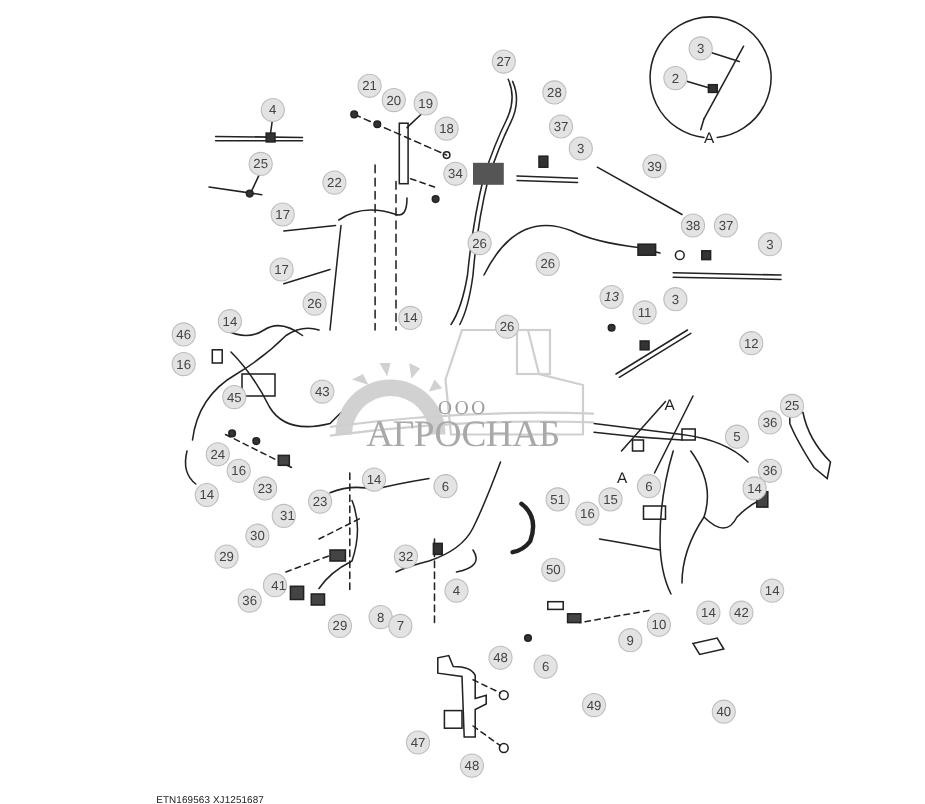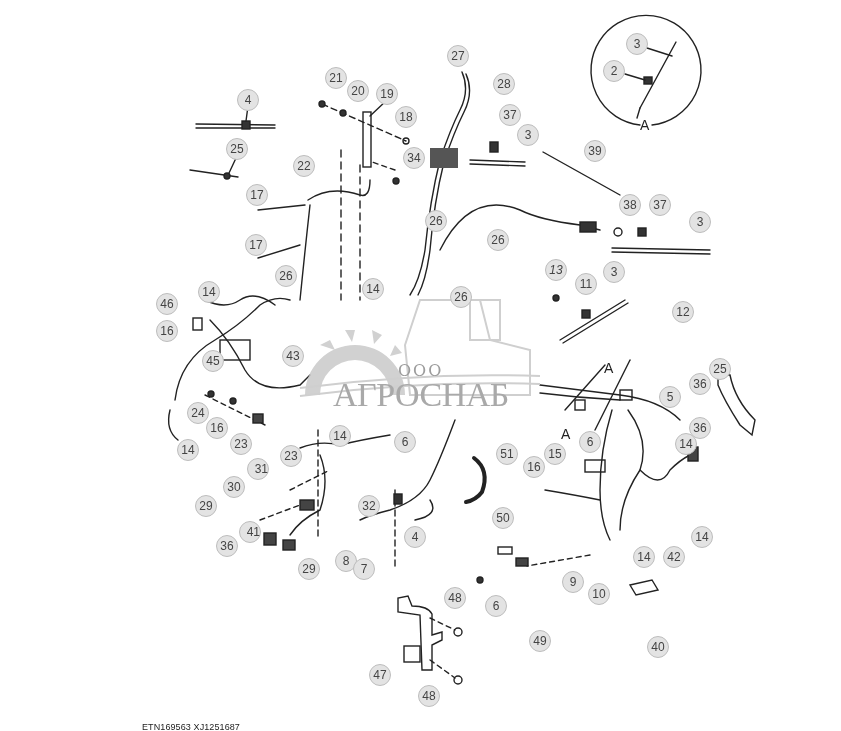--- a/index.html
+++ b/index.html
@@ -203,21 +203,21 @@
       <div class="callout" style="left: 503px; top: 518px;">50</div>
       <div class="callout" style="left: 250px; top: 532px; text-align: right;">41</div>
       <div class="callout" style="left: 415px; top: 537px;">4</div>
       <div class="callout" style="left: 702px; top: 537px;">14</div>
       <div class="callout" style="left: 227px; top: 546px;">36</div>
       <div class="callout" style="left: 644px; top: 557px;">14</div>
       <div class="callout" style="left: 674px; top: 557px;">42</div>
       <div class="callout" style="left: 346px; top: 561px;">8</div>
       <div class="callout" style="left: 364px; top: 569px;">7</div>
       <div class="callout" style="left: 309px; top: 569px;">29</div>
-      <div class="callout" style="left: 599px; top: 594px;">10</div>
+      <div class="callout" style="left: 599px; top: 568px;">10</div>
       <div class="callout" style="left: 573px; top: 582px;">9</div>
       <div class="callout" style="left: 540px; top: 593px; margin-top: 37px;">49</div>
       <div class="callout" style="left: 455px; top: 598px;">48</div>
       <div class="callout" style="left: 496px; top: 606px;">6</div>
       <div class="callout" style="left: 658px; top: 604px; margin-top: 32px;">40</div>
       <div class="callout" style="left: 380px; top: 675px;">47</div>
       <div class="callout" style="left: 429px; top: 696px;">48</div>
     </div>
   <div id="letters">
       <div class="letter" style="left: 645px; top: 125px;">A</div>

